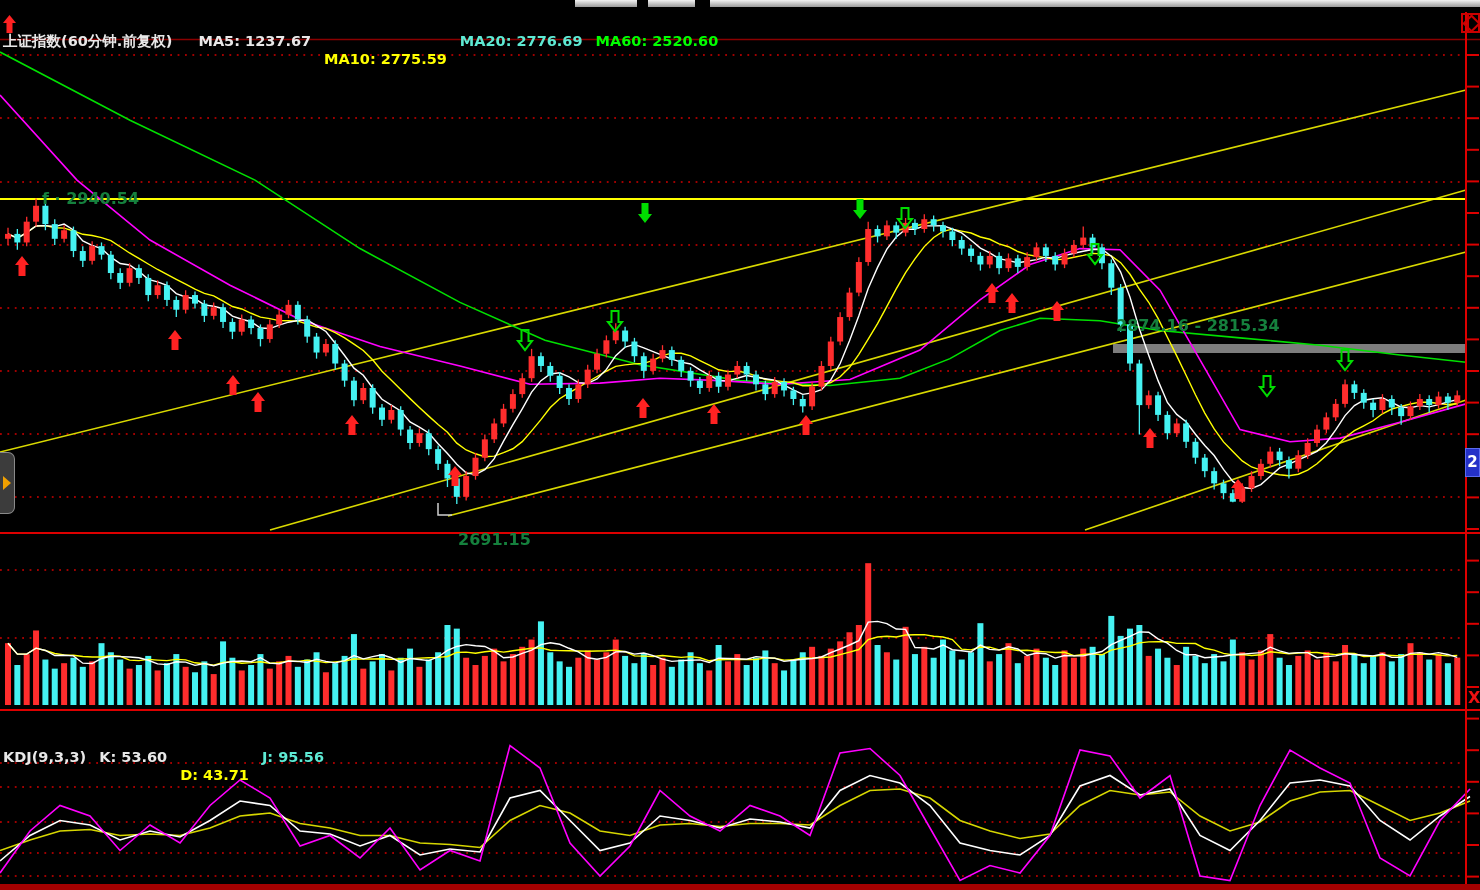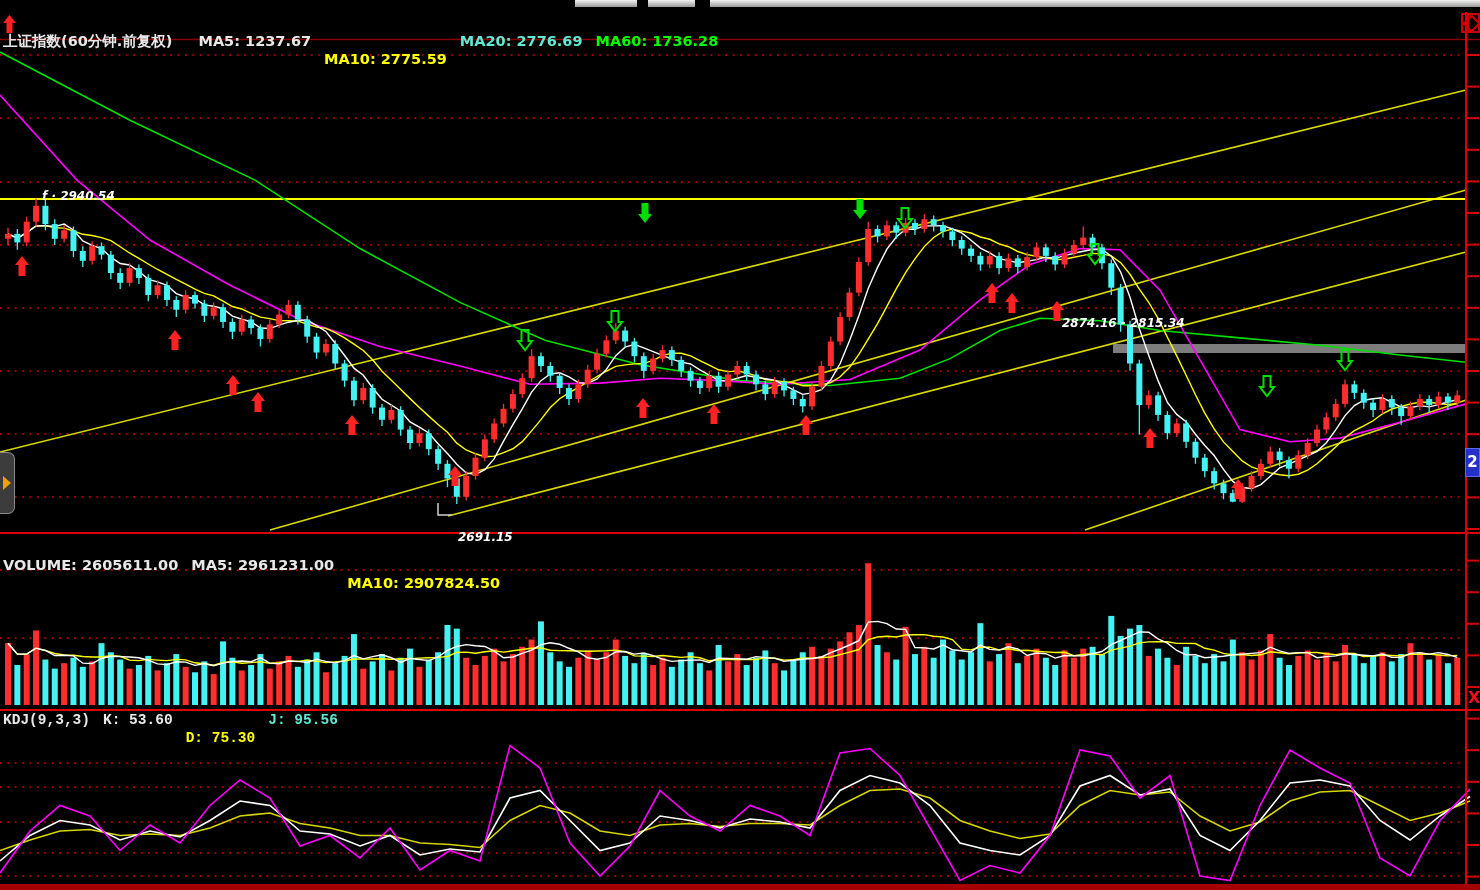--- a/index.html
+++ b/index.html
@@ -4,25 +4,25 @@
 <style>
   html,body{margin:0;padding:0;background:#000;}
   .screen{position:relative;width:1480px;height:890px;background:#000;overflow:hidden;
           font-family:"DejaVu Sans",sans-serif;}
   .scroll-seg{position:absolute;top:0;height:7px;background:linear-gradient(#f2f2f2,#9a9a9a);}
   .hdr{position:absolute;display:flex;align-items:center;gap:13px;font-weight:bold;
        font-size:14.5px;white-space:nowrap;z-index:5;}
   .hdr .w{color:#e8e8e8;} .hdr .y{color:#ffff00;margin-top:36px;} .hdr .m{color:#5eead4;} .hdr .g{color:#00ff00;}
   #main-hdr{left:3px;top:15px;}
   #vol-hdr{left:3px;top:539px;}
-  #kdj-hdr{left:3px;top:694px;font-family:Liberation Mono, monospace;}
-  .lbl{position:absolute;color:#ffffff;font-size:12px;font-weight:bold;z-index:4;white-space:nowrap;font-style:italic;}
+  #kdj-hdr{left:3px;top:731px;}
+  .lbl{position:absolute;color:#15803d;font-size:16px;font-weight:bold;z-index:4;white-space:nowrap;}
   #peak-lbl{left:42px;top:189px;}
   #trough-lbl{left:458px;top:502px;margin-top:28px;}
-  #range-lbl{left:1062px;top:316px;}
+  #range-lbl{left:1116px;top:316px;}
   #axis-badge{position:absolute;left:1465px;top:448px;width:15px;height:29px;background:#2431c8;
      border:1px solid #5b6bf0;box-sizing:border-box;color:#fff;font-size:15px;font-weight:bold;
      text-align:center;line-height:27px;z-index:6;}
   #close-x{position:absolute;left:1468px;top:688px;color:#ee1111;font-size:16px;font-weight:bold;z-index:6;}
   #top-icons{position:absolute;right:14px;top:12px;display:flex;gap:6px;z-index:6;}
   #left-tab{position:absolute;left:0;top:452px;width:14px;height:60px;background:#3c3c3c;
      border:1px solid #8a8a8a;border-left:none;border-radius:0 7px 7px 0;z-index:6;
      display:flex;align-items:center;justify-content:center;}
   #left-tab .tri{width:0;height:0;border-left:8px solid #f0a000;border-top:7px solid transparent;
      border-bottom:7px solid transparent;}
@@ -596,21 +596,21 @@
   <div class="hdr" id="main-hdr">
     <span class="w">上证指数(60分钟.前复权)</span>
     <span style="display:inline-flex;">
       <svg width="13" height="18">
           <path d="M6.5 0 L13 8 H9.5 V18 H3.5 V8 H0 Z" fill="#ff2222"></path>
         </svg>
     </span>
     <span class="w">MA5: 1237.67</span>
     <span class="y">MA10: 2775.59</span>
     <span class="m">MA20: 2776.69</span>
-    <span class="g">MA60: 1736.28</span>
+    <span class="g">MA60: 2520.60</span>
   </div>
 
   <div id="top-icons">
     <span style="display:inline-flex;">
       <svg width="22" height="22">
           <rect x="6" y="6" width="11" height="11" fill="none" stroke="#cc0000" stroke-width="2" transform="rotate(45 11.5 11.5)"></rect>
         </svg>
     </span>
     <span style="display:inline-flex;">
       <svg width="22" height="22">
@@ -620,30 +620,25 @@
     </span>
   </div>
 
   <div class="lbl" id="peak-lbl">
     <span>f ·</span>
     <span>2940.54</span>
   </div>
   <div class="lbl" id="trough-lbl">2691.15</div>
   <div class="lbl" id="range-lbl">2874.16 - 2815.34</div>
 
-  <div class="hdr" id="vol-hdr">
-    <span class="w">VOLUME: 2605611.00</span>
-    <span class="w">MA5: 2961231.00</span>
-    <span class="y">MA10: 2907824.50</span>
-  </div>
 
   <div class="hdr" id="kdj-hdr">
     <span class="w">KDJ(9,3,3)</span>
     <span class="w">K: 53.60</span>
-    <span class="y">D: 75.30</span>
+    <span class="y">D: 43.71</span>
     <span class="m">J: 95.56</span>
   </div>
 
   <div id="axis-badge">2</div>
   <div id="close-x">X</div>
 
   <div id="left-tab">
     <span class="tri"></span>
   </div>
 </div>

